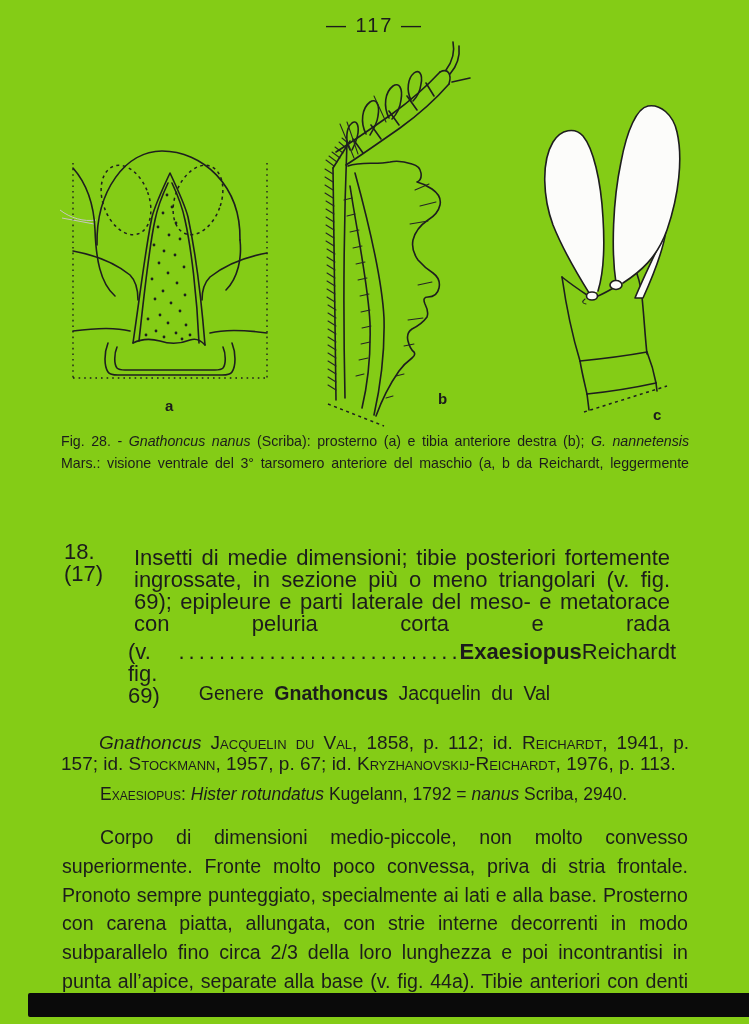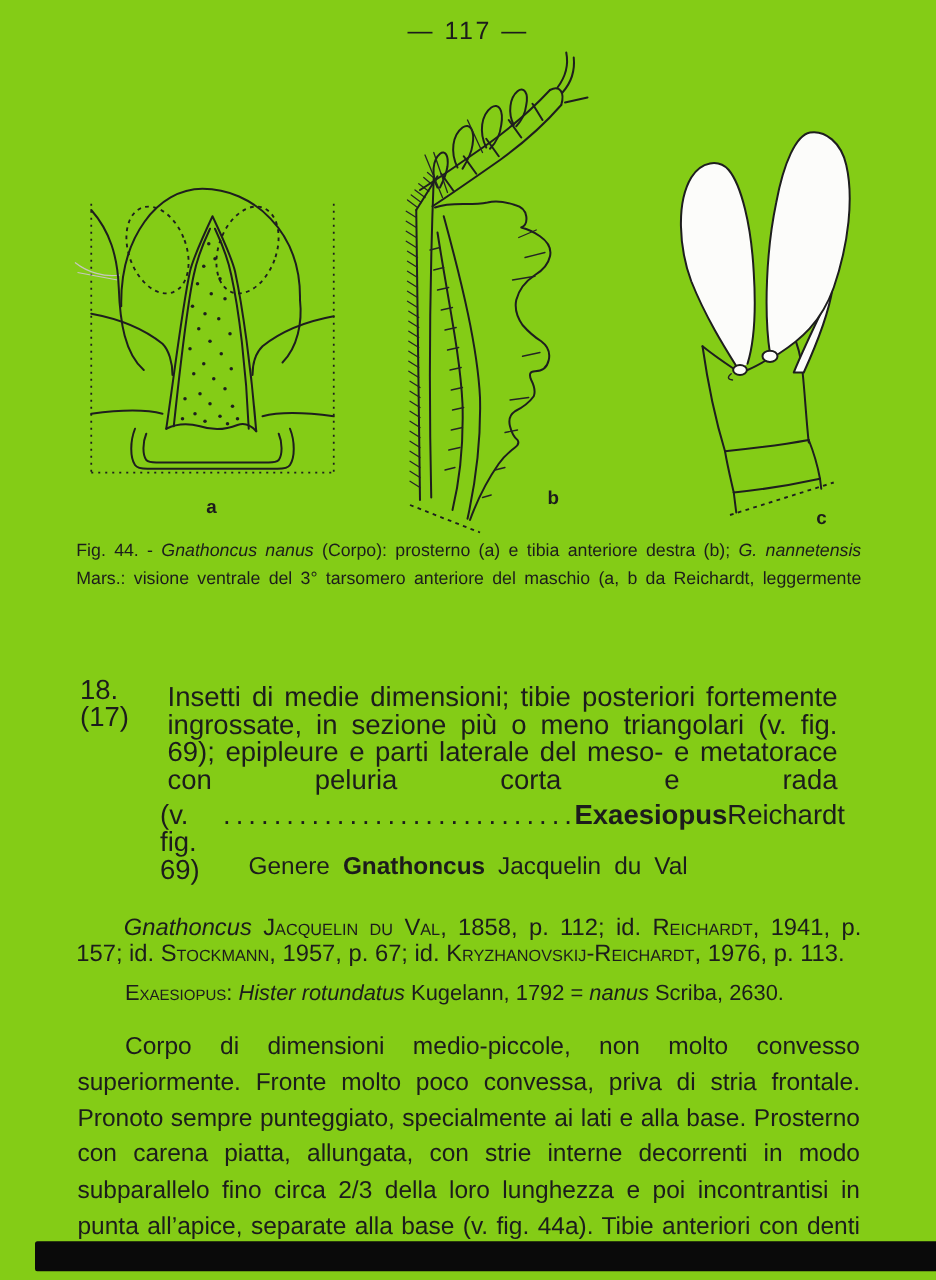--- a/index.html
+++ b/index.html
@@ -154,21 +154,21 @@
     <ellipse class="ln fillpaper" cx="87" cy="196" rx="5.5" ry="4"></ellipse>
     <ellipse class="ln fillpaper" cx="111" cy="185" rx="6" ry="4.5"></ellipse>
     <path class="fine" d="M80,199 Q75,203 81,204"></path>
   </svg>
 
   <div class="flabel" style="left:165px;top:397px;">a</div>
   <div class="flabel" style="left:438px;top:390px;">b</div>
   <div class="flabel" style="left:653px;top:406px;">c</div>
 
   <div class="caption">
-    <p class="just"><span>Fig. 44. - </span><span class="it">Gnathoncus nanus</span><span> (Corpo): prosterno (a) e tibia anteriore destra (b); </span><span class="it">G. nannetensis</span><span> Mars.: visione ventrale del 3° tarsomero anteriore del maschio (a, b da Reichardt, leggermente</span></p>
+    <p class="just"><span>Fig. 28. - </span><span class="it">Gnathoncus nanus</span><span> (Scriba): prosterno (a) e tibia anteriore destra (b); </span><span class="it">G. nannetensis</span><span> Mars.: visione ventrale del 3° tarsomero anteriore del maschio (a, b da Reichardt, leggermente</span></p>
   </div>
 
   <div class="key">
     <div class="key-row">
       <span class="key-num">18. (17)</span>
       <div class="key-body">
         <p class="key-main">Insetti di medie dimensioni; tibie posteriori fortemente ingrossate, in sezione più o meno triangolari (v. fig. 69); epipleure e parti laterale del meso- e metatorace con peluria corta e rada</p>
         <div class="key-leader">
           <span>(v. fig. 69)</span>
           <span class="key-dots">............................................................</span>
@@ -176,19 +176,19 @@
           <span> Reichardt</span>
         </div>
       </div>
     </div>
   </div>
 
   <div class="heading"><span>Genere </span><span class="b">Gnathoncus</span><span> Jacquelin du Val</span></div>
 
   <p class="synonymy"><span class="it">Gnathoncus</span><span class="sc"> Jacquelin du Val</span><span>, 1858, p. 112; id. </span><span class="sc">Reichardt</span><span>, 1941, p. 157; id. </span><span class="sc">Stockmann</span><span>, 1957, p. 67; id. </span><span class="sc">Kryzhanovskij-Reichardt</span><span>, 1976, p. 113.</span></p>
 
-  <div class="generotype"><span class="sc">Exaesiopus</span><span>: </span><span class="it">Hister rotundatus</span><span> Kugelann, 1792 = </span><span class="it">nanus</span><span> Scriba, 2630.</span></div>
+  <div class="generotype"><span class="sc">Exaesiopus</span><span>: </span><span class="it">Hister rotundatus</span><span> Kugelann, 1792 = </span><span class="it">nanus</span><span> Scriba, 2940.</span></div>
 
   <p class="bodytext">Corpo di dimensioni medio-piccole, non molto convesso superiormente. Fronte molto poco convessa, priva di stria frontale. Pronoto sempre punteggiato, specialmente ai lati e alla base. Prosterno con carena piatta, allungata, con strie interne decorrenti in modo subparallelo fino circa 2/3 della loro lunghezza e poi incontrantisi in punta all’apice, separate alla base (v. fig. 44a). Tibie anteriori con denti chiara-</p>
 
   <div class="scanbar"></div>
 
 </div>
 
 </body></html>

